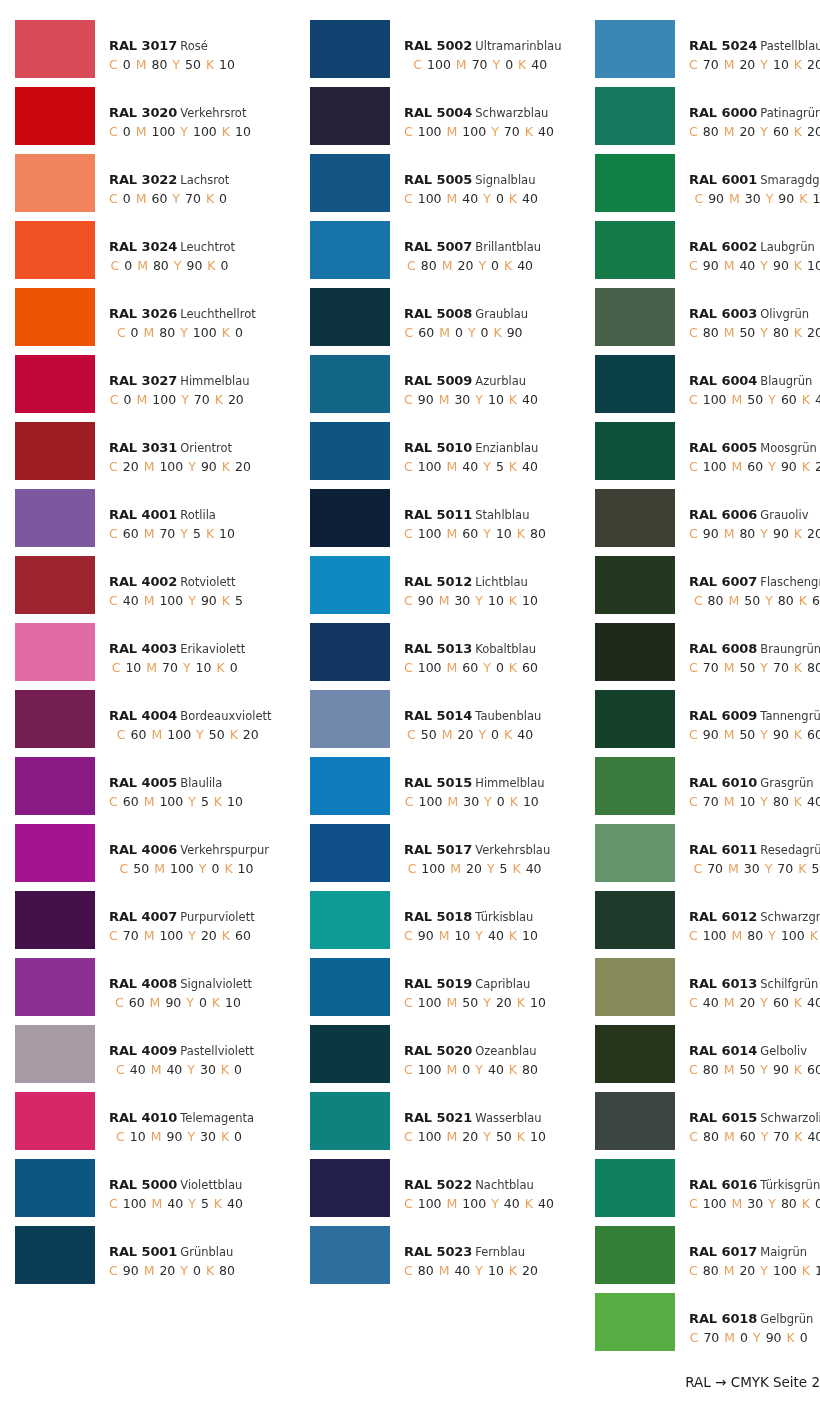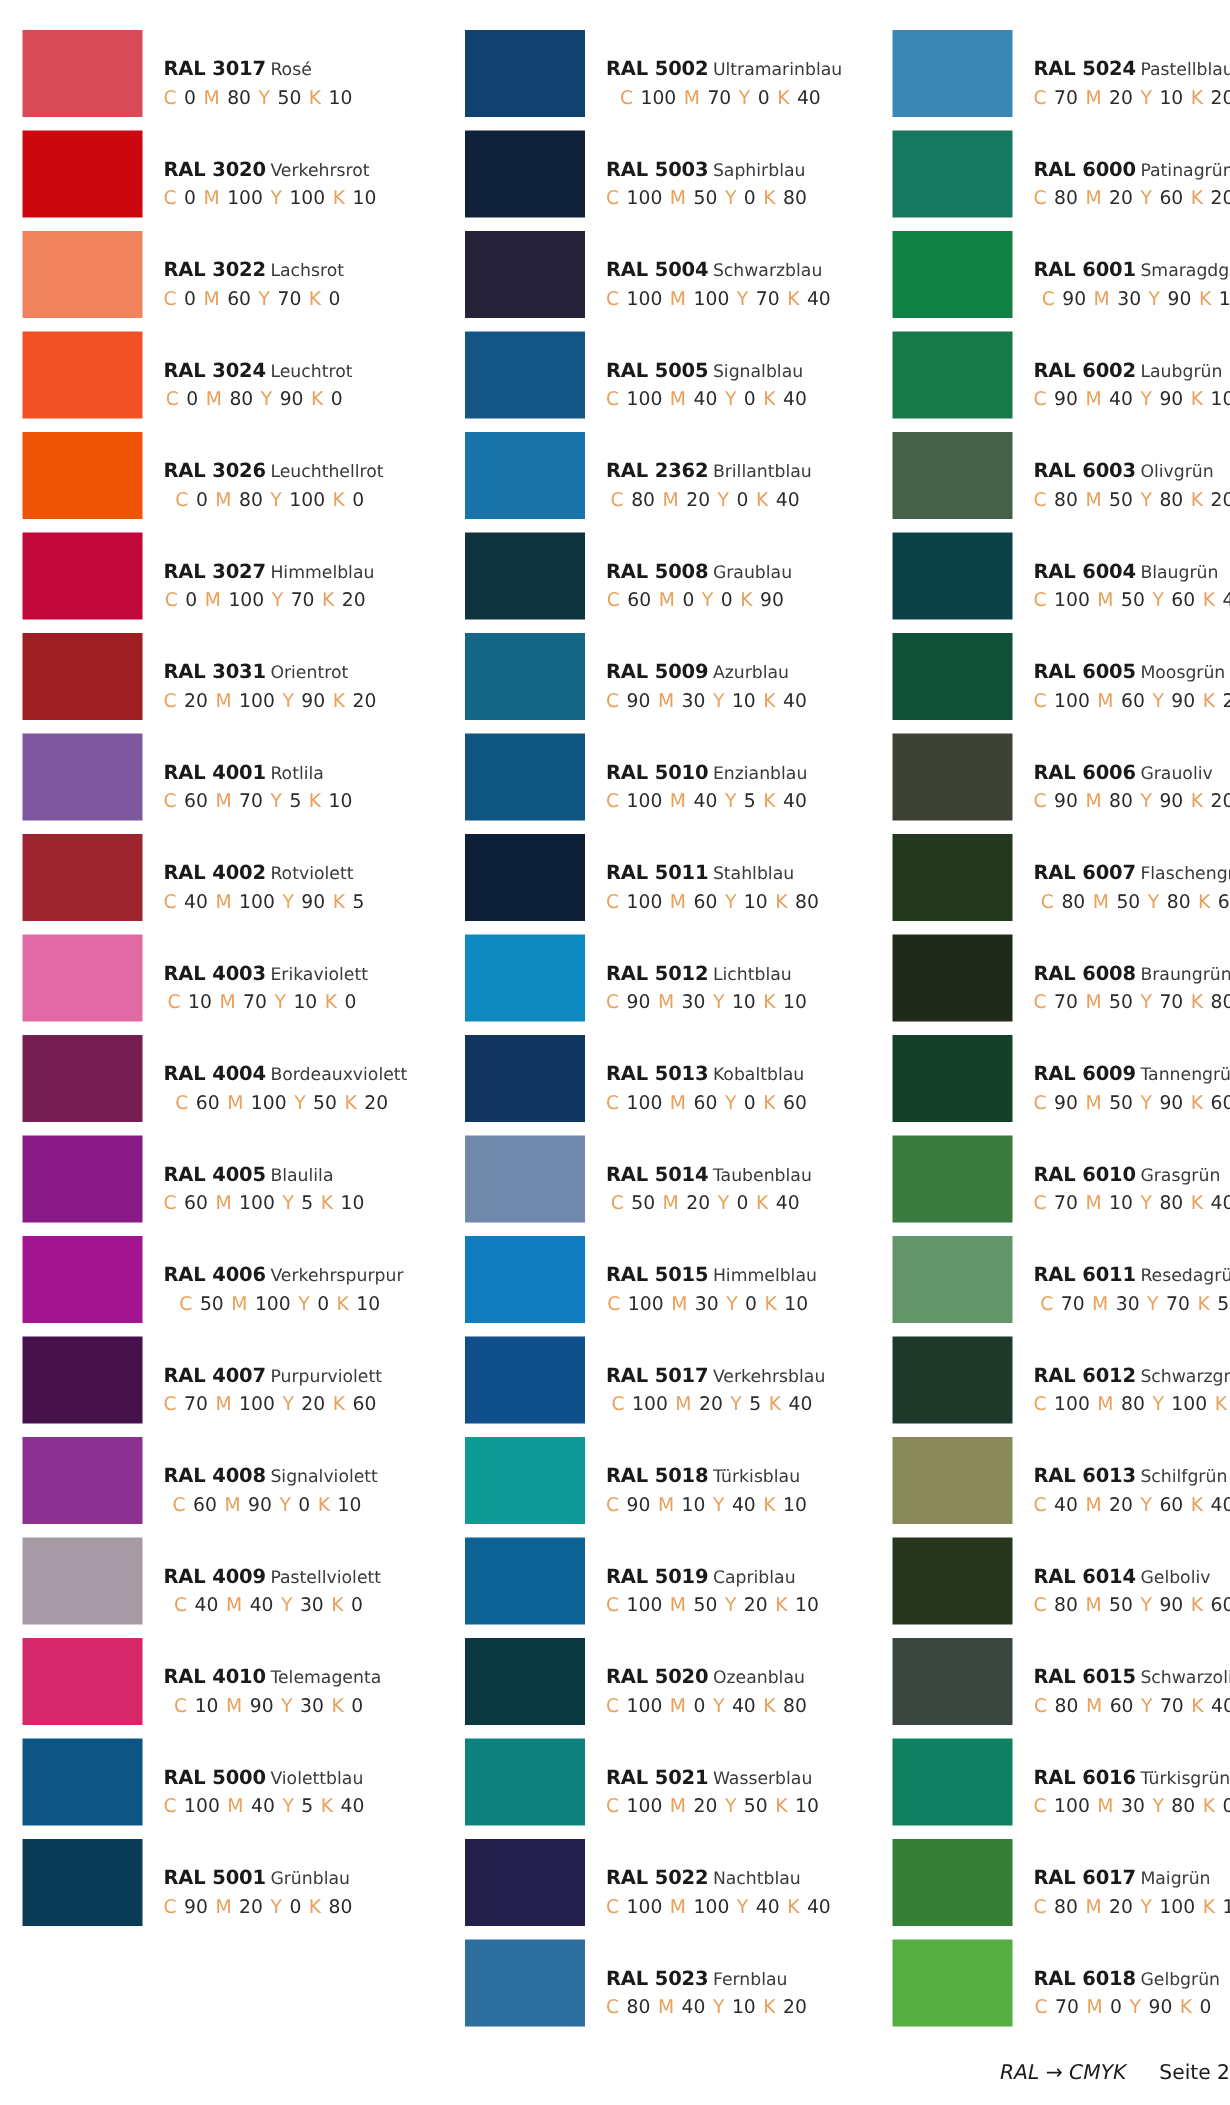--- a/index.html
+++ b/index.html
@@ -77,21 +77,21 @@
     position: absolute;
     left: 0;
     top: 1374px;
     width: 820px;
     text-align: right;
     padding-right: 0px;
     font-size: 13.5px;
     color: #1a1a1a;
     white-space: nowrap;
   }
-  .footer .f-title { margin-right: 22px; font-style: italic; }
+  .footer .f-title { margin-right: 4px; }
   .footer .f-page { }
 </style>
 </head>
 <body>
 
 <div id="sheet">
   <div class="columns" id="columns-root">
       <div class="column col-1">
         <div class="swatch-row">
           <div class="chip" style="background: rgb(216, 74, 85);"></div>
@@ -229,44 +229,37 @@
       </div>
       <div class="column col-2">
         <div class="swatch-row">
           <div class="chip" style="background: rgb(16, 65, 111);"></div>
           <div class="info">
             <div class="name-line"><span class="ral-code">RAL 5002</span><span class="ral-label">Ultramarinblau</span></div>
             <div class="cmyk-line"><span class="ch">C</span> <span class="cv">100</span><span class="ch">M</span> <span class="cv">70</span><span class="ch">Y</span> <span class="cv">0</span><span class="ch">K</span> <span class="cv">40</span></div>
           </div>
         </div>
         <div class="swatch-row">
-          <div class="chip" style="background: rgb(14, 33, 56);"></div>
-          <div class="info">
-            <div class="name-line"><span class="ral-code">RAL 5003</span><span class="ral-label">Saphirblau</span></div>
-            <div class="cmyk-line"><span class="ch">C</span> <span class="cv">100</span><span class="ch">M</span> <span class="cv">50</span><span class="ch">Y</span> <span class="cv">0</span><span class="ch">K</span> <span class="cv">80</span></div>
-          </div>
-        </div>
-        <div class="swatch-row">
           <div class="chip" style="background: rgb(38, 34, 58);"></div>
           <div class="info">
             <div class="name-line"><span class="ral-code">RAL 5004</span><span class="ral-label">Schwarzblau</span></div>
             <div class="cmyk-line"><span class="ch">C</span> <span class="cv">100</span><span class="ch">M</span> <span class="cv">100</span><span class="ch">Y</span> <span class="cv">70</span><span class="ch">K</span> <span class="cv">40</span></div>
           </div>
         </div>
         <div class="swatch-row">
           <div class="chip" style="background: rgb(19, 85, 132);"></div>
           <div class="info">
             <div class="name-line"><span class="ral-code">RAL 5005</span><span class="ral-label">Signalblau</span></div>
             <div class="cmyk-line"><span class="ch">C</span> <span class="cv">100</span><span class="ch">M</span> <span class="cv">40</span><span class="ch">Y</span> <span class="cv">0</span><span class="ch">K</span> <span class="cv">40</span></div>
           </div>
         </div>
         <div class="swatch-row">
           <div class="chip" style="background: rgb(24, 116, 168);"></div>
           <div class="info">
-            <div class="name-line"><span class="ral-code">RAL 2362</span><span class="ral-label">Brillantblau</span></div>
+            <div class="name-line"><span class="ral-code">RAL 5007</span><span class="ral-label">Brillantblau</span></div>
             <div class="cmyk-line"><span class="ch">C</span> <span class="cv">80</span><span class="ch">M</span> <span class="cv">20</span><span class="ch">Y</span> <span class="cv">0</span><span class="ch">K</span> <span class="cv">40</span></div>
           </div>
         </div>
         <div class="swatch-row">
           <div class="chip" style="background: rgb(13, 51, 62);"></div>
           <div class="info">
             <div class="name-line"><span class="ral-code">RAL 5008</span><span class="ral-label">Graublau</span></div>
             <div class="cmyk-line"><span class="ch">C</span> <span class="cv">60</span><span class="ch">M</span> <span class="cv">0</span><span class="ch">Y</span> <span class="cv">0</span><span class="ch">K</span> <span class="cv">90</span></div>
           </div>
         </div>

